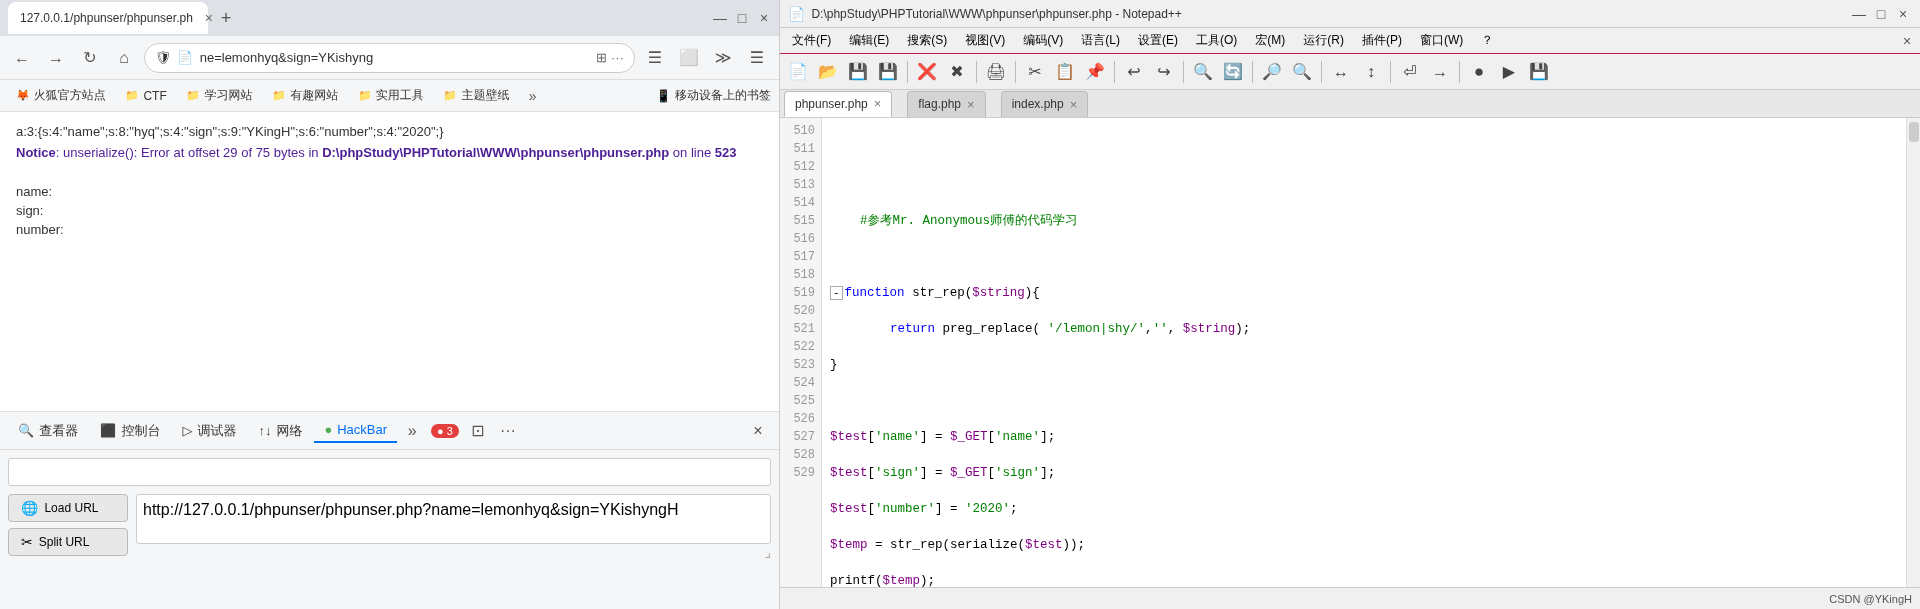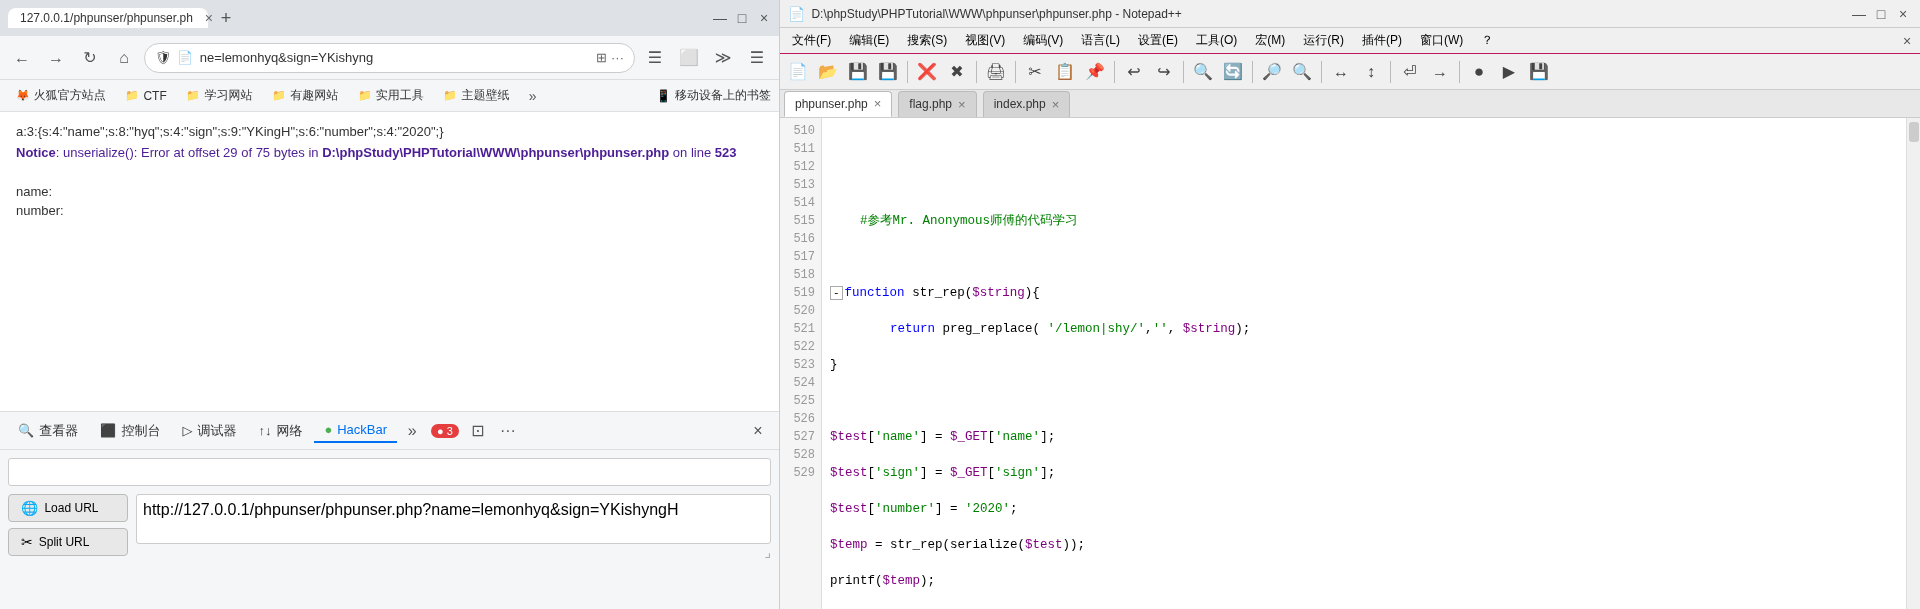--- a/index.html
+++ b/index.html
@@ -26,21 +26,21 @@
     }
     .browser-tab {
       display: flex;
       align-items: center;
       background: #fff;
       border-radius: 8px 8px 0 0;
       padding: 6px 12px;
       font-size: 12px;
       color: #333;
       gap: 8px;
-      height: 20px;
+      height: 32px;
       max-width: 200px;
     }
     .browser-tab .tab-close {
       font-size: 14px;
       color: #666;
       cursor: pointer;
       margin-left: 4px;
     }
     .tab-new {
       width: 28px;
@@ -368,21 +368,21 @@
     }
 
     
     .editor-tabs {
       display: flex;
       align-items: center;
       background: #e8e8e8;
       height: 28px;
       padding: 0 4px;
       border-bottom: 1px solid #ccc;
-      gap: 6px;
+      gap: 15px;
     }
     .editor-tab {
       display: flex;
       align-items: center;
       background: #d4d4d4;
       border: 1px solid #bbb;
       border-bottom: none;
       border-radius: 4px 4px 0 0;
       padding: 4px 10px;
       font-size: 12px;
@@ -536,20 +536,21 @@
     </div>
   </div>
 
   <div class="browser-content">
     <div class="content-text-line1">a:3:{s:4:"name";s:8:"hyq";s:4:"sign";s:9:"YKingH";s:6:"number";s:4:"2020";}</div>
     <div class="content-notice">
       <span class="bold">Notice</span><span>: unserialize(): Error at offset 29 of 75 bytes in </span><span class="bold-path">D:\phpStudy\PHPTutorial\WWW\phpunser\phpunser.php</span><span> on line </span><span class="bold">523</span>
     </div>
     <div style="margin-top:24px;">
       <div class="content-label">name:</div>
+      <div class="content-label">sign:</div>
       <div class="content-label">number:</div>
     </div>
   </div>
 
   <div class="devtools-bar">
     <div class="devtools-tab">
       <span>🔍</span>
       <span>查看器</span>
     </div>
     <div class="devtools-tab">
@@ -737,13 +738,16 @@
 <span>
 </span>
 <span>
 </span>
     </div>
     <div class="scrollbar-indicator">
       <div class="scrollbar-thumb"></div>
     </div>
   </div>
 
+  <div class="editor-statusbar">
+    <span>CSDN @YKingH</span>
+  </div>
 </div>
 
 </body></html>

